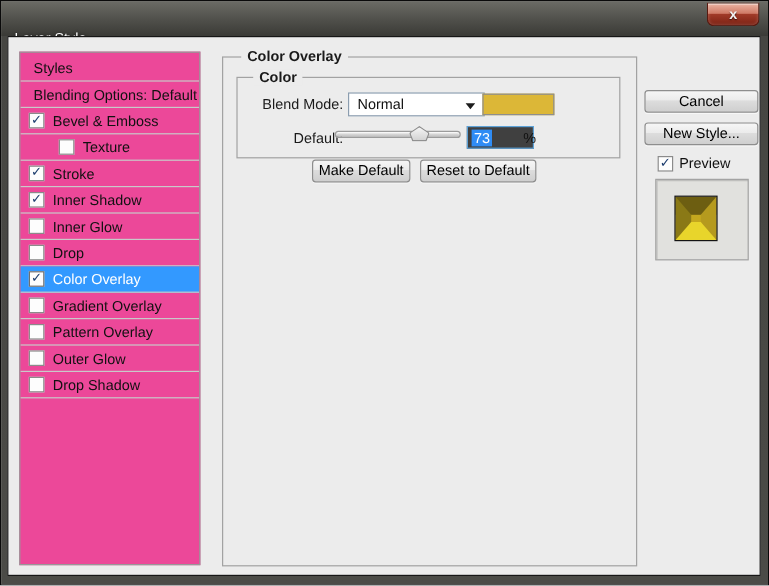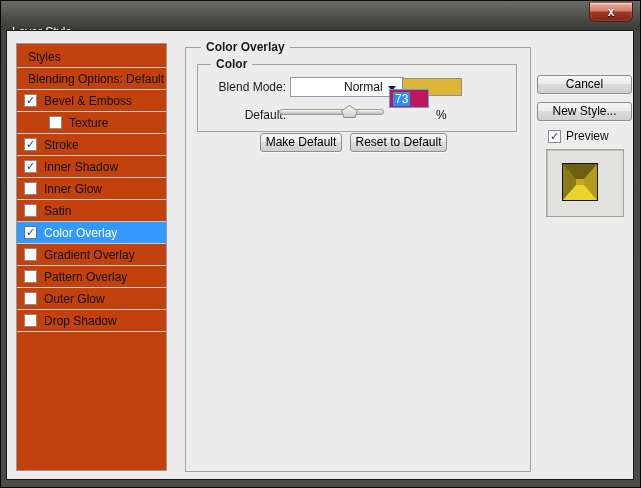--- a/index.html
+++ b/index.html
@@ -18,21 +18,21 @@
     background:linear-gradient(180deg,#eab3a2 0%,#cf7a66 45%,#a03a28 50%,#7c2214 100%);
     border:1px solid #581a10; border-top-color:#8a564c; border-radius:0 0 6px 6px;
     box-shadow:inset 0 1px 0 rgba(255,255,255,.45), inset 0 0 3px rgba(255,255,255,.25);
     color:#f2f2f2; font-weight:bold; font-size:12px; text-align:center; line-height:18px;
     text-shadow:0 1px 1px rgba(40,8,4,.9); cursor:pointer; }
 
   .client { position:absolute; inset:29px 6px 7px 5px; background:#ececec; border:1px solid #161616; }
 
   
   .sidebar { position:absolute; left:9px; top:12px; width:151px; height:428px;
-    border:1px solid #989898; background:#c2410c; padding-top:2px; overflow:hidden; }
+    border:1px solid #989898; background:#ec4899; padding-top:2px; overflow:hidden; }
   .row { position:relative; height:22px; display:flex; align-items:center;
     border-bottom:1px solid #c9c9c9; cursor:pointer; white-space:nowrap; }
   .row.header { padding-left:11px; }
   .row.cb { padding-left:7px; }
   .row.cb .row-label { margin-left:7px; }
   .row.indent { padding-left:32px; }
   .row.selected { background:#3399ff; color:#ffffff; }
   .checkbox { width:13px; height:13px; background:#fdfdfd; border:1px solid #8b8b8b;
     display:flex; align-items:center; justify-content:center; flex:0 0 auto;
     font-size:11px; line-height:11px; font-weight:bold; color:#1d3d6e; }
@@ -46,38 +46,38 @@
   #main-group > .group-label { left:15px; }
   #color-group { left:11px; top:16px; width:320px; height:68px; }
   #color-group > .group-label { left:13px; }
 
   .field-label { position:absolute; text-align:right; color:#1a1a1a; }
   #blend-label { left:6px; top:15px; width:82px; }
   #opacity-label { left:6px; top:43px; width:82px; }
 
   .combo { position:absolute; left:92px; top:12px; width:114px; height:20px;
     background:#ffffff; border:1px solid #8b9daf; cursor:pointer; }
-  .combo-value { position:absolute; left:7px; top:2px;margin-left:46px; }
+  .combo-value { position:absolute; left:7px; top:2px; }
   .combo-arrow { position:absolute; right:7px; top:8px; width:0; height:0;
     border-left:4px solid transparent; border-right:4px solid transparent; border-top:5px solid #1c1c1c; }
 
   .swatch { position:absolute; left:204px; top:13px; width:60px; height:18px;
     background:#dcb737; border:1px solid #8e8e8e; cursor:pointer; }
 
   .slider-track { position:absolute; left:81px; top:44px; width:105px; height:6px;
     border-radius:3px; background:linear-gradient(180deg,#e8e8e8,#bfbfbf);
     border:1px solid #9b9b9b; box-shadow:inset 0 1px 1px rgba(255,255,255,.8); cursor:pointer; }
   .slider-thumb { position:absolute; left:143px; top:40px; width:17px; height:13px;
     clip-path:polygon(50% 0,100% 45%,84% 100%,16% 100%,0 45%); background:#8a8a8a; cursor:grab; }
   .slider-thumb::after { content:""; position:absolute; inset:1px;
     clip-path:polygon(50% 0,100% 45%,84% 100%,16% 100%,0 45%);
     background:linear-gradient(180deg,#f5f5f5,#d2d2d2); }
 
-  .num-input { position:absolute; left:191px; top:24px; width:40px; height:19px;
-    background:#be185d; border:1px solid #5da2d8; cursor:text; }
+  .num-input { position:absolute; left:191px; top:40px; width:56px; height:19px;
+    background:#404040; border:1px solid #5da2d8; cursor:text; }
   .num-selection { position:absolute; left:3px; top:2px; background:#2f8cf5; color:#ffffff; padding:0 2px; }
   #percent-label { position:absolute; left:238px; top:43px; }
 
   .btn { position:absolute; height:19px; border:1px solid #8e8e8e; border-radius:3px;
     background:linear-gradient(180deg,#f6f6f6 0%,#ebebeb 45%,#dddddd 46%,#cfcfcf 100%);
     text-align:center; line-height:17px; font-size:12px; color:#000; cursor:pointer;
     box-shadow:0 1px 0 rgba(255,255,255,.6); }
   #make-default-btn { left:74px; top:85px; width:82px; }
   #reset-default-btn { left:164px; top:85px; width:97px; }
 
@@ -144,21 +144,21 @@
       <div class="row cb">
         <span class="checkbox">
             <span></span>
           </span>
         <span class="row-label">Inner Glow</span>
       </div>
       <div class="row cb">
         <span class="checkbox">
             <span></span>
           </span>
-        <span class="row-label">Satin</span>
+        <span class="row-label">Drop</span>
       </div>
       <div class="row cb selected">
         <span class="checkbox">
             <span>✓</span>
           </span>
         <span class="row-label">Color Overlay</span>
       </div>
       <div class="row cb">
         <span class="checkbox">
             <span></span>

